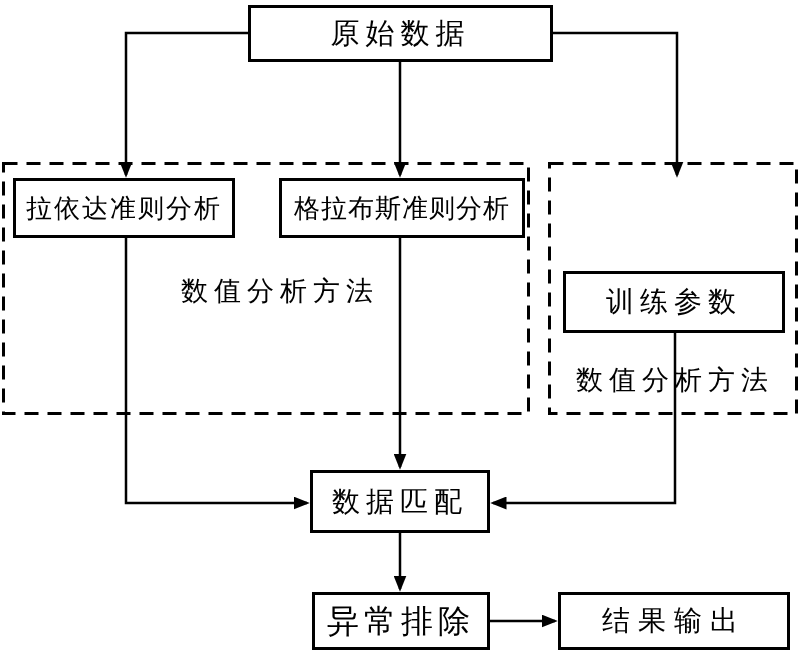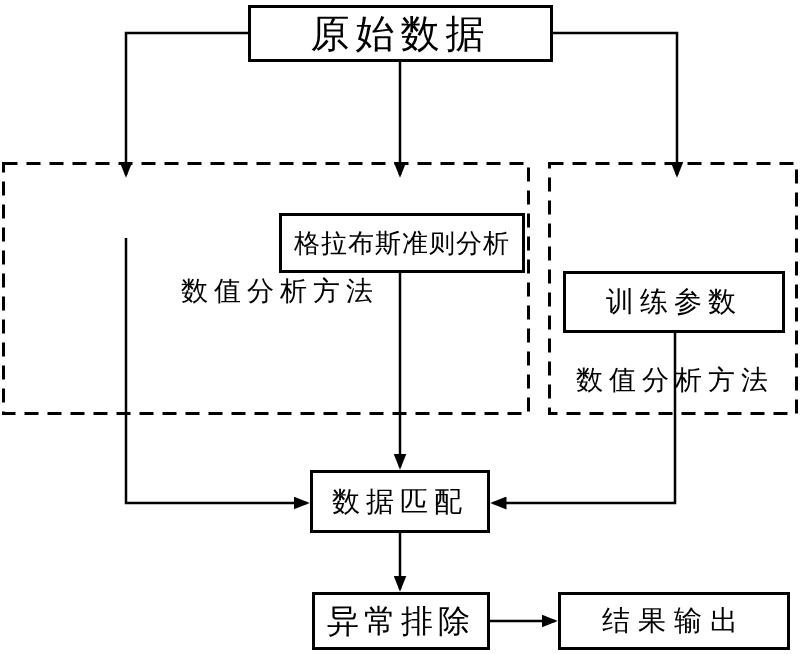--- a/index.html
+++ b/index.html
@@ -27,23 +27,23 @@
     position: absolute;
     box-sizing: border-box;
     border: 3px solid #000;
     background: #ffffff;
     display: flex;
     align-items: center;
     justify-content: center;
     white-space: nowrap;
     line-height: 1;
   }
-  .box-raw      { left: 248px; top: 5px;   width: 305px; height: 57px; font-size: 39px; letter-spacing: 6px; }
+  .box-raw      { left: 248px; top: 5px;   width: 305px; height: 57px; font-size: 29px; letter-spacing: 6px; }
   .box-pauta    { left: 13px;  top: 178px; width: 222px; height: 60px; font-size: 26px; letter-spacing: 2px; }
-  .box-grubbs   { left: 279px; top: 178px; width: 246px; height: 60px; font-size: 26px; letter-spacing: 1px; margin-top: 35px; }
+  .box-grubbs   { left: 279px; top: 178px; width: 246px; height: 60px; font-size: 26px; letter-spacing: 1px; }
   .box-dcnn     { left: 563px; top: 178px; width: 222px; height: 60px; font-size: 27px; letter-spacing: 4px; }
   .box-train    { left: 563px; top: 271px; width: 222px; height: 62px; font-size: 28px; letter-spacing: 6px; }
   .box-match    { left: 310px; top: 470px; width: 180px; height: 63px; font-size: 28px; letter-spacing: 6px; text-align: right; }
   .box-anomaly  { left: 312px; top: 592px; width: 178px; height: 58px; font-size: 32px; letter-spacing: 5px; }
   .box-result   { left: 558px; top: 592px; width: 232px; height: 58px; font-size: 28px; letter-spacing: 8px; }
   .group-label {
     position: absolute;
     text-align: center;
     white-space: nowrap;
     line-height: 1;
@@ -73,20 +73,21 @@
     <path d="M553,33 L677,33 L677,175" marker-end="url(#ah)"></path>
     <path d="M126,238 L126,503 L307,503" marker-end="url(#ah)"></path>
     <path d="M400,238 L400,467" marker-end="url(#ah)"></path>
     <path d="M675,333 L675,503 L493,503" marker-end="url(#ah)"></path>
     <path d="M400,533 L400,589" marker-end="url(#ah)"></path>
     <path d="M490,621 L555,621" marker-end="url(#ah)"></path>
   </svg>
 
   <div class="box box-raw">原始数据</div>
 
+  <div class="box box-pauta">拉依达准则分析</div>
 
   <div class="box box-grubbs">格拉布斯准则分析</div>
 
 
   <div class="box box-train">训练参数</div>
 
   <div class="group-label label-numerical">数值分析方法</div>
 
   <div class="group-label label-ai">数值分析方法</div>
 

